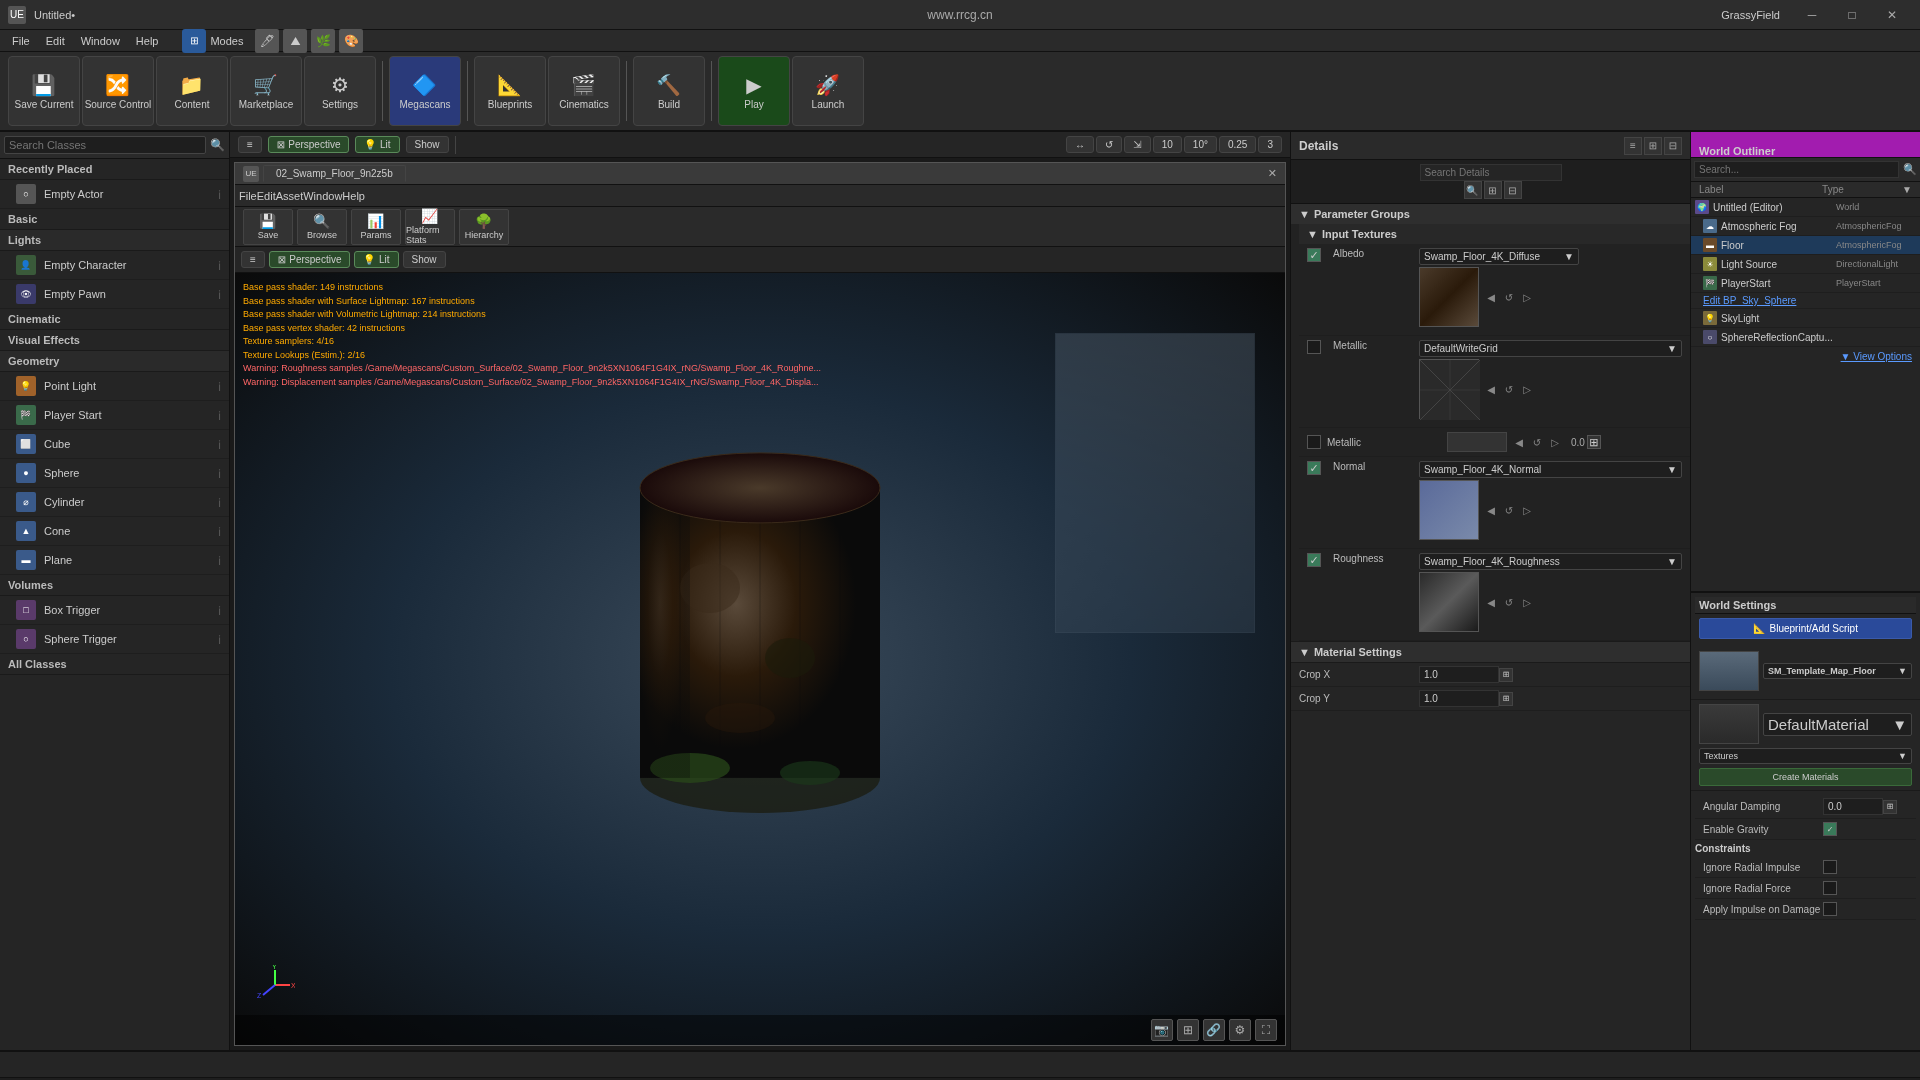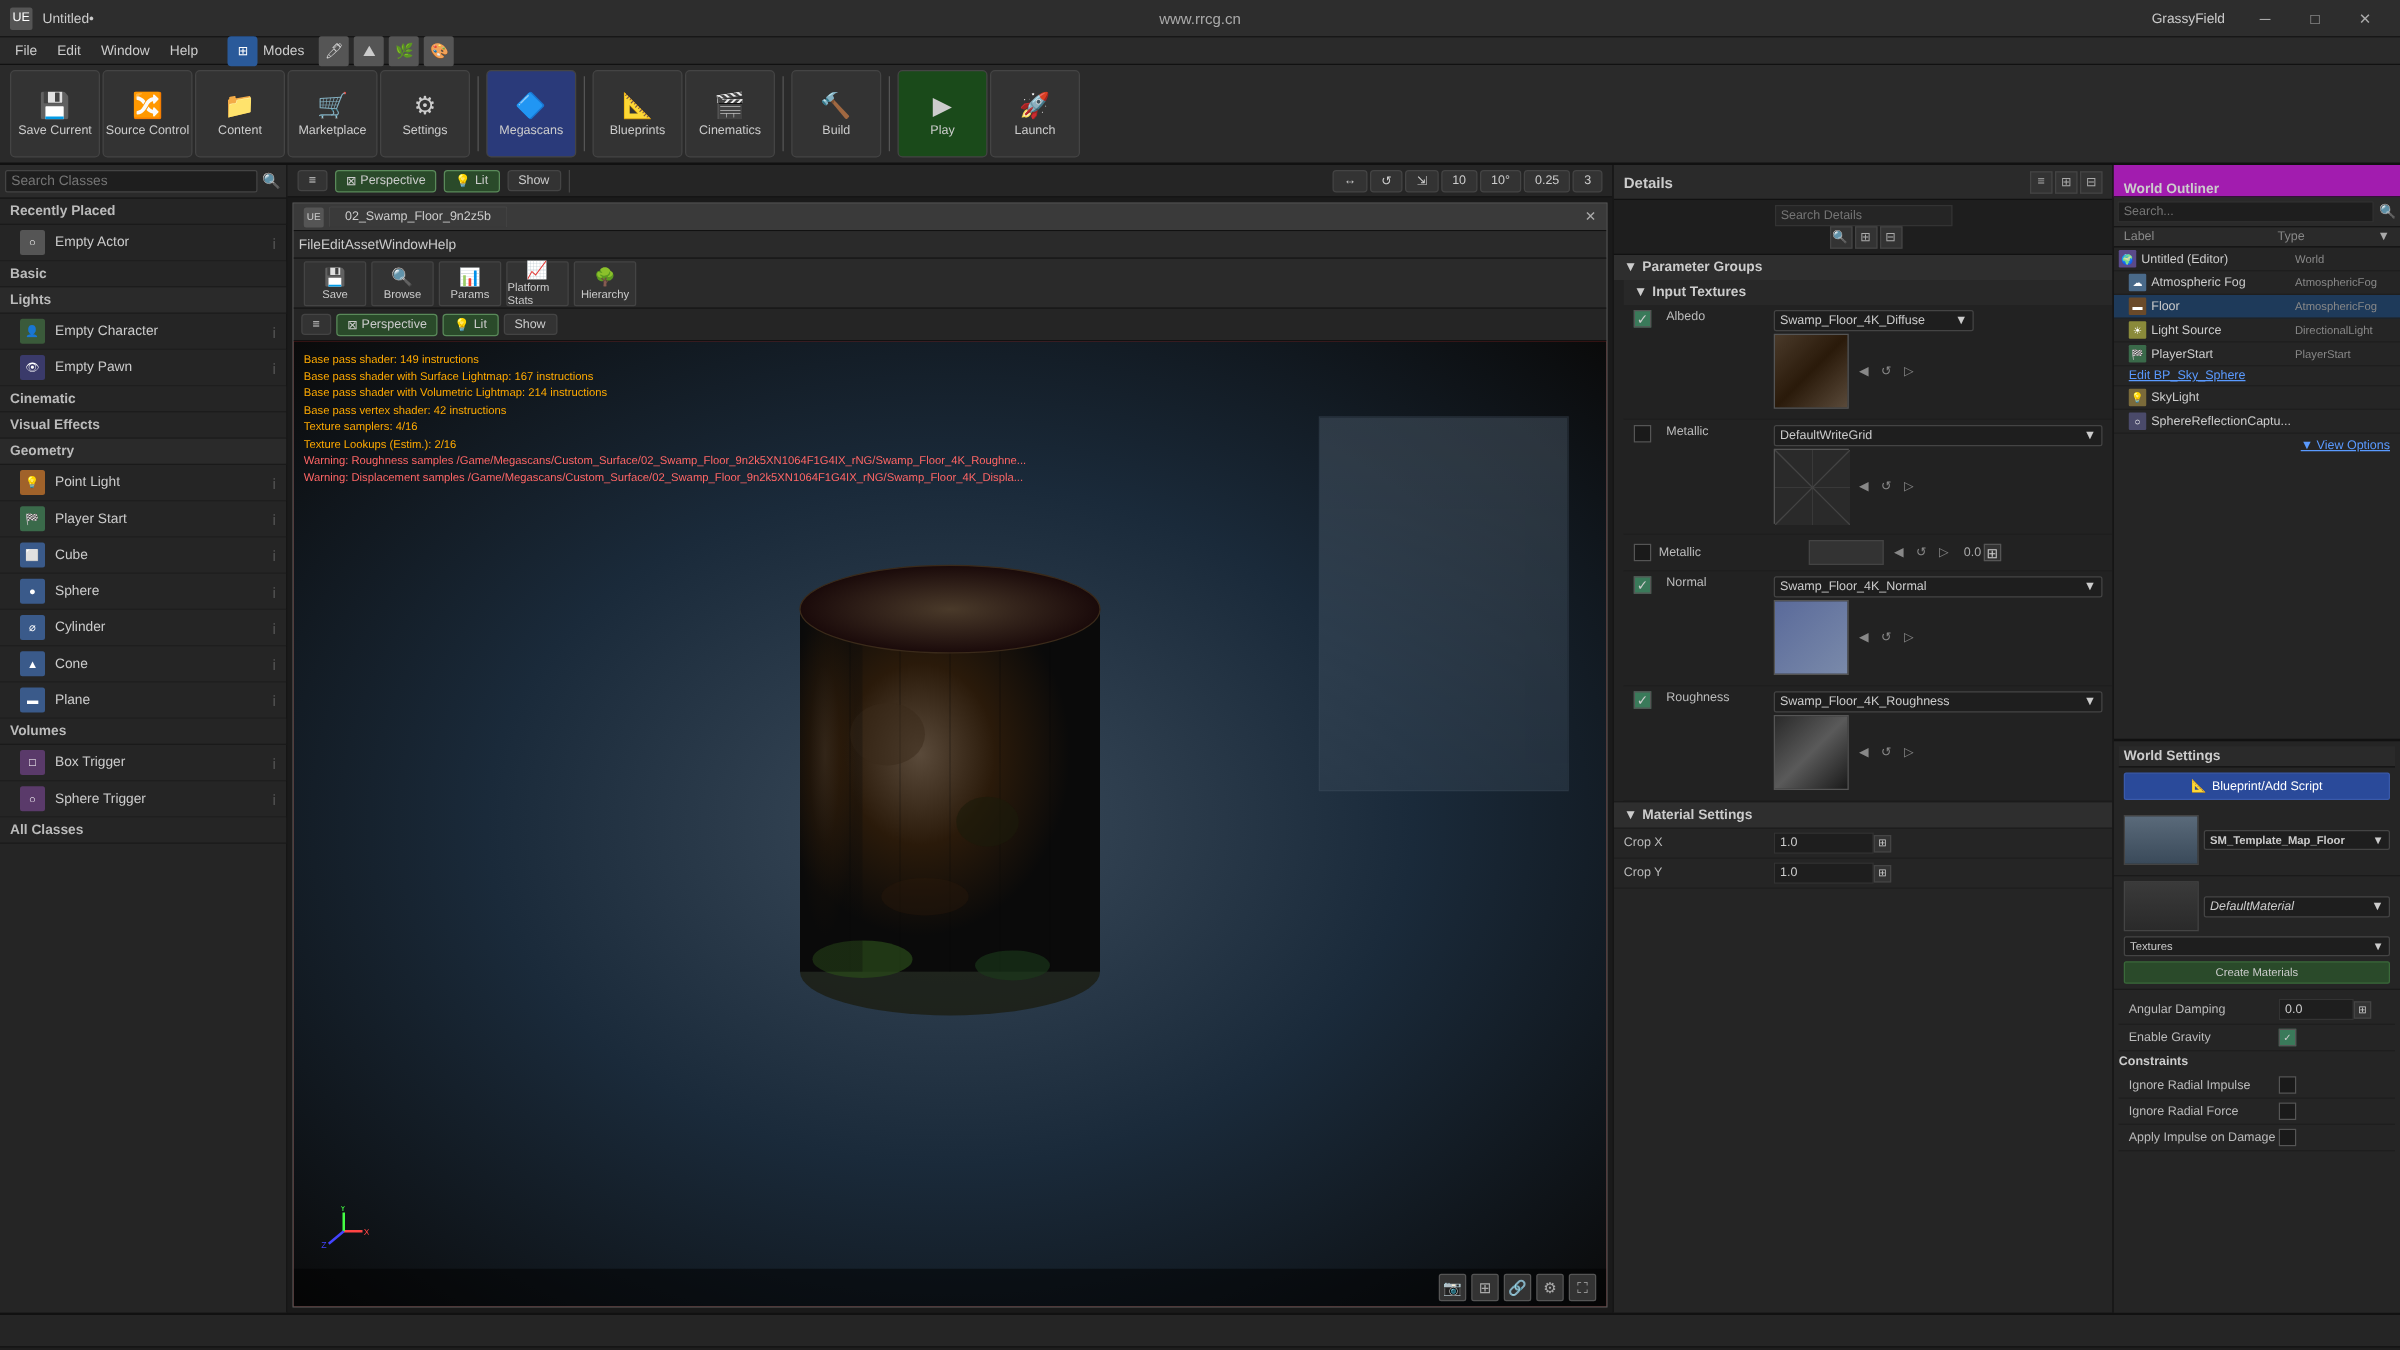--- a/index.html
+++ b/index.html
@@ -58,21 +58,21 @@
     #mat-editor .tab { padding: 2px 12px; background: #2a2a2a; border: 1px solid #444; border-radius: 2px 2px 0 0; font-size: 10px; color: #ccc; }
     #mat-editor .tab.active { background: #3a3a3a; border-bottom-color: #3a3a3a; }
     #mat-editor .close-btn { margin-left: auto; color: #aaa; cursor: pointer; }
 
     
     #mat-toolbar { height: 40px; background: #2a2a2a; display: flex; align-items: center; padding: 0 8px; gap: 4px; border-bottom: 1px solid #111; }
     .mat-tool-btn { display: flex; flex-direction: column; align-items: center; width: 50px; height: 36px; background: #333; border: 1px solid #444; cursor: pointer; color: #ccc; font-size: 9px; justify-content: center; gap: 1px; border-radius: 2px; }
     .mat-tool-btn .icon { font-size: 14px; }
 
     
-    #viewport { position: relative; flex: 1; background: #7f1d1d; display: flex; align-items: center; justify-content: center; overflow: hidden; }
+    #viewport { position: relative; flex: 1; background: #404040; display: flex; align-items: center; justify-content: center; overflow: hidden; }
     .cylinder-visual { position: absolute; left: 50%; top: 50%; transform: translate(-50%, -55%); }
 
     
     #vp-bottom { position: absolute; bottom: 0; left: 0; right: 0; height: 30px; background: rgba(0,0,0,0.5); display: flex; align-items: center; justify-content: flex-end; padding: 0 8px; gap: 4px; }
     .vp-bottom-btn { width: 22px; height: 22px; background: #333; border: 1px solid #555; border-radius: 2px; display: flex; align-items: center; justify-content: center; color: #aaa; font-size: 12px; cursor: pointer; }
 
     
     #details-panel { width: 400px; background: #252525; border-left: 1px solid #111; display: flex; flex-direction: column; }
     #details-panel .dp-header { height: 28px; background: #2a2a2a; display: flex; align-items: center; padding: 0 8px; gap: 4px; border-bottom: 1px solid #111; }
     .dp-search { display: flex; align-items: center; padding: 4px; background: #1e1e1e; border-bottom: 1px solid #111; flex-direction: column; }
@@ -693,21 +693,21 @@
               <span>▼</span>
             </div>
           </div>
         </div>
       </div>
 
       <div style="padding:4px 8px;border-bottom:1px solid #1a1a1a;">
         <div style="display:flex;align-items:center;gap:4px;margin-bottom:4px;">
           <div style="width:60px;height:40px;background:linear-gradient(#3a3a3a,#2a2a2a);border:1px solid #444;"></div>
           <div style="flex:1;">
-            <div class="param-dropdown" style="font-size:10px;font-style:italic;">
+            <div class="param-dropdown" style="font-size:15px;">
               <span>DefaultMaterial</span>
               <span>▼</span>
             </div>
           </div>
         </div>
         <div class="param-dropdown" style="font-size:9px;margin-top:2px;">
           <span>Textures</span>
           <span>▼</span>
         </div>
         <button style="margin-top:4px;width:100%;padding:3px;background:#2a4a2a;border:1px solid #3a6a3a;color:#ccc;font-size:9px;cursor:pointer;border-radius:2px;">

